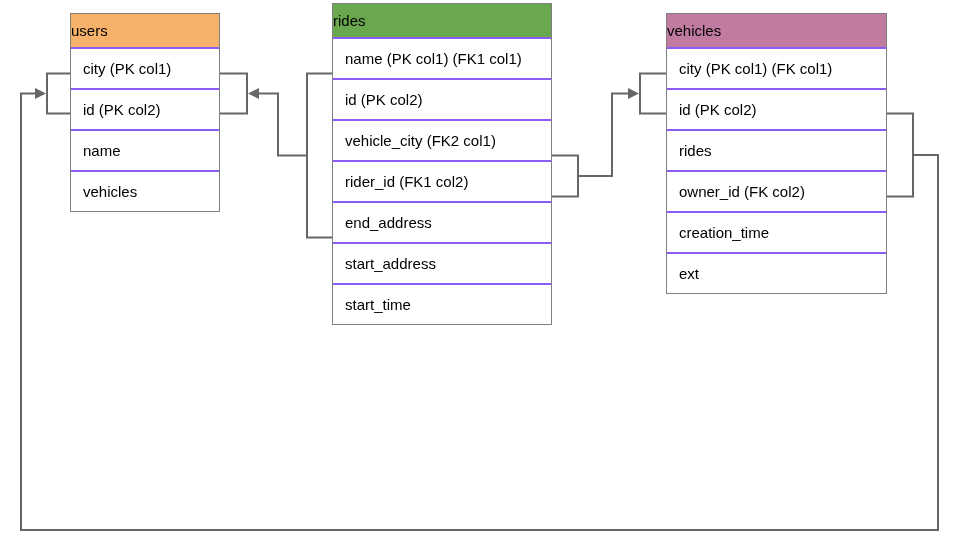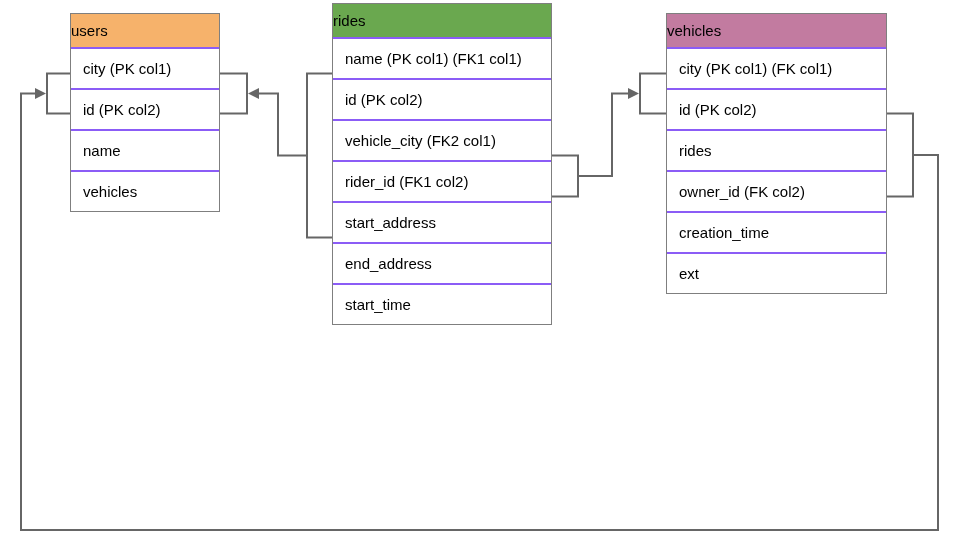--- a/index.html
+++ b/index.html
@@ -84,22 +84,22 @@
     <div class="trow">name</div>
     <div class="trow">vehicles</div>
   </div>
 
   <div class="db-table" id="tbl-rides">
     <div class="thead rides">rides</div>
     <div class="trow">name (PK col1) (FK1 col1)</div>
     <div class="trow">id (PK col2)</div>
     <div class="trow">vehicle_city (FK2 col1)</div>
     <div class="trow">rider_id (FK1 col2)</div>
+    <div class="trow">end_address</div>
     <div class="trow">start_address</div>
-    <div class="trow">end_address</div>
     <div class="trow">start_time</div>
   </div>
 
   <div class="db-table" id="tbl-vehicles">
     <div class="thead vehicles">vehicles</div>
     <div class="trow">city (PK col1) (FK col1)</div>
     <div class="trow">id (PK col2)</div>
     <div class="trow">rides</div>
     <div class="trow">owner_id (FK col2)</div>
     <div class="trow">creation_time</div>

